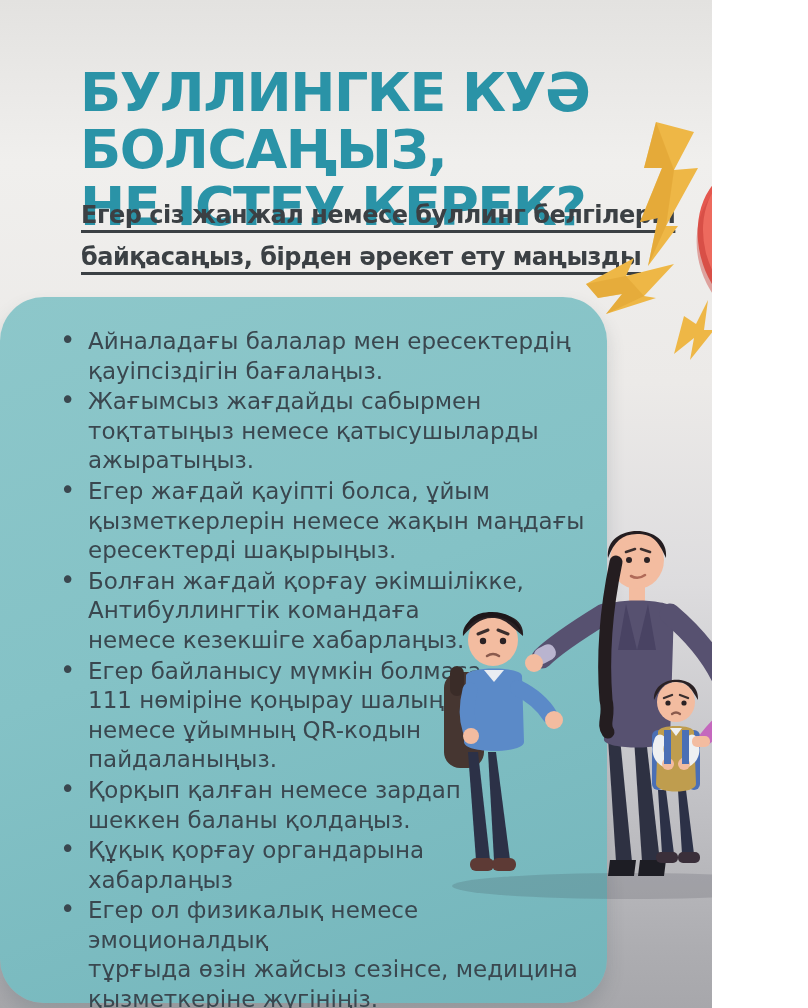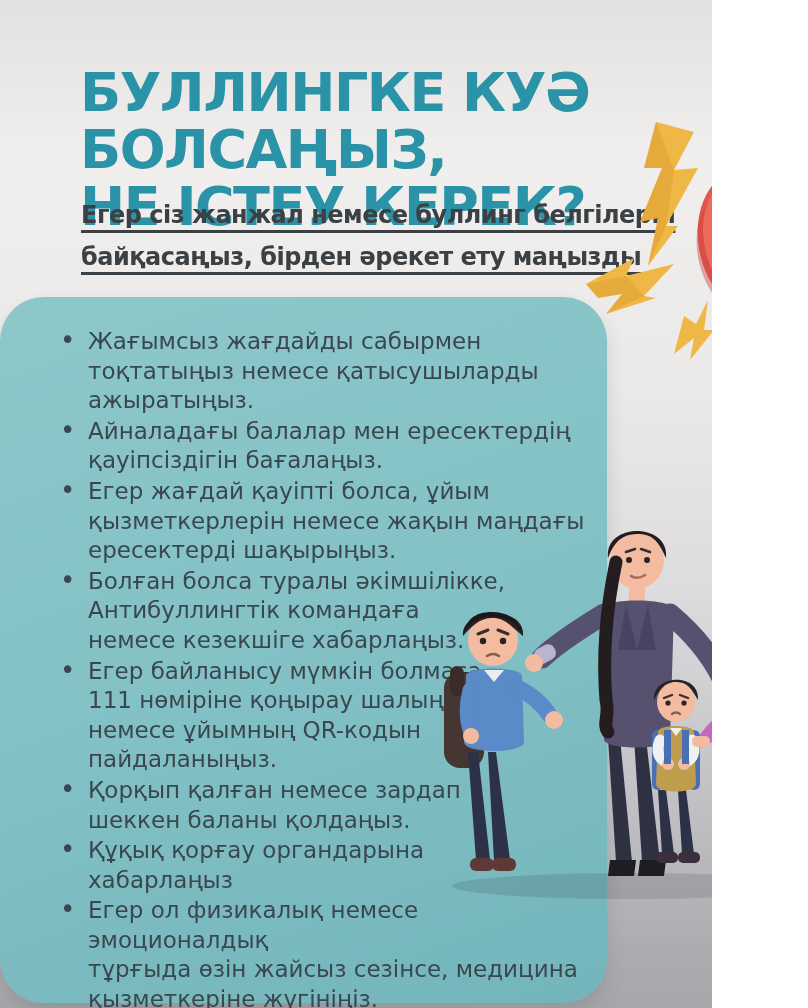--- a/index.html
+++ b/index.html
@@ -76,29 +76,29 @@
         <ellipse cx="172" cy="142" rx="54" ry="72" fill="#c94840" opacity="0.45"></ellipse>
         <ellipse cx="179" cy="132" rx="52" ry="70" fill="#ef6d60" opacity="0.9"></ellipse>
         <ellipse cx="180" cy="134" rx="30" ry="47" fill="#cdd1d3"></ellipse>
         <ellipse cx="184" cy="130" rx="26" ry="41" fill="#eceeef"></ellipse>
       </g>
     </g>
   </svg>
 
   <section class="panel">
     <ul class="bullets">
+      <li>Айналадағы балалар мен ересектердің
+қауіпсіздігін бағалаңыз.</li>
       <li>Жағымсыз жағдайды сабырмен
 тоқтатыңыз немесе қатысушыларды
 ажыратыңыз.</li>
-      <li>Айналадағы балалар мен ересектердің
-қауіпсіздігін бағалаңыз.</li>
       <li>Егер жағдай қауіпті болса, ұйым
 қызметкерлерін немесе жақын маңдағы
 ересектерді шақырыңыз.</li>
-      <li>Болған болса туралы әкімшілікке,
+      <li>Болған жағдай қорғау әкімшілікке,
 Антибуллингтік командаға
 немесе кезекшіге хабарлаңыз.</li>
       <li>Егер байланысу мүмкін болмаса –
 111 нөміріне қоңырау шалыңыз
 немесе ұйымның QR-кодын
 пайдаланыңыз.</li>
       <li>Қорқып қалған немесе зардап
 шеккен баланы қолдаңыз.</li>
       <li>Құқық қорғау органдарына
 хабарлаңыз</li>

